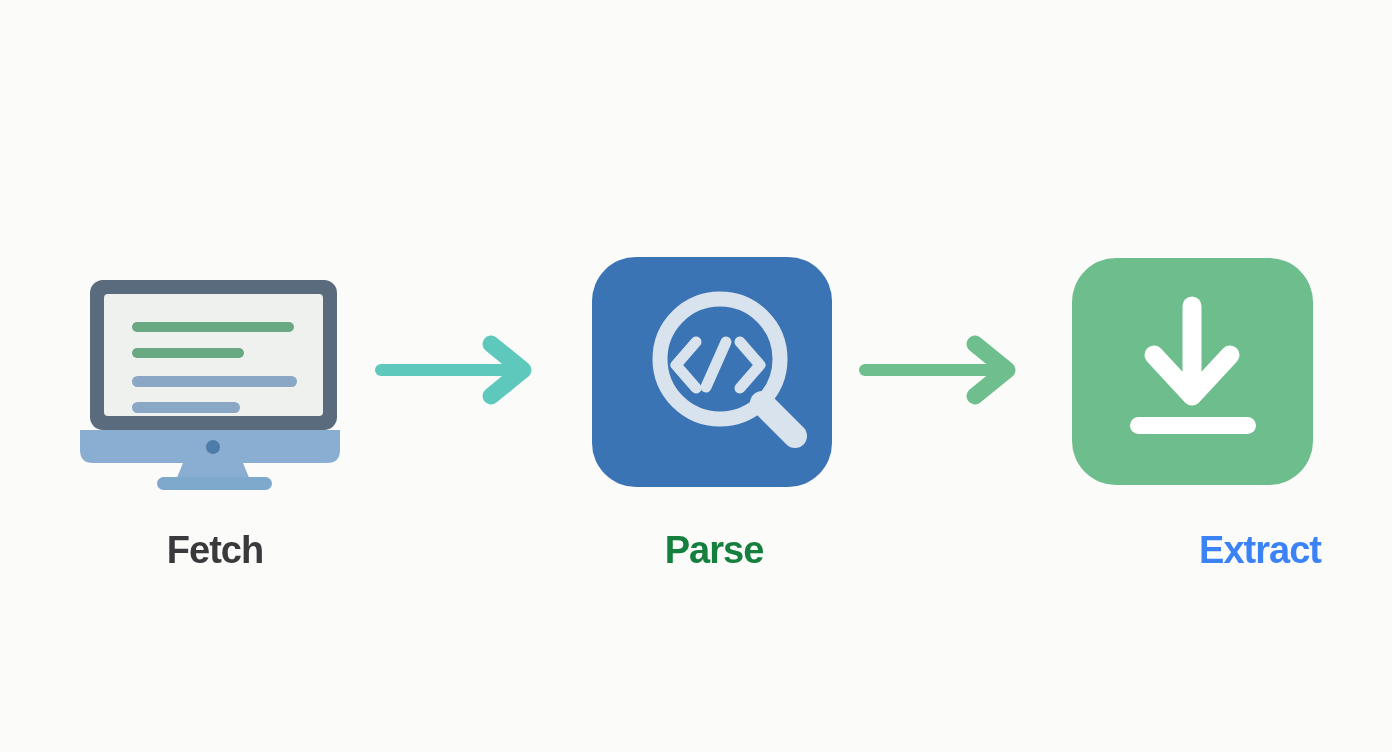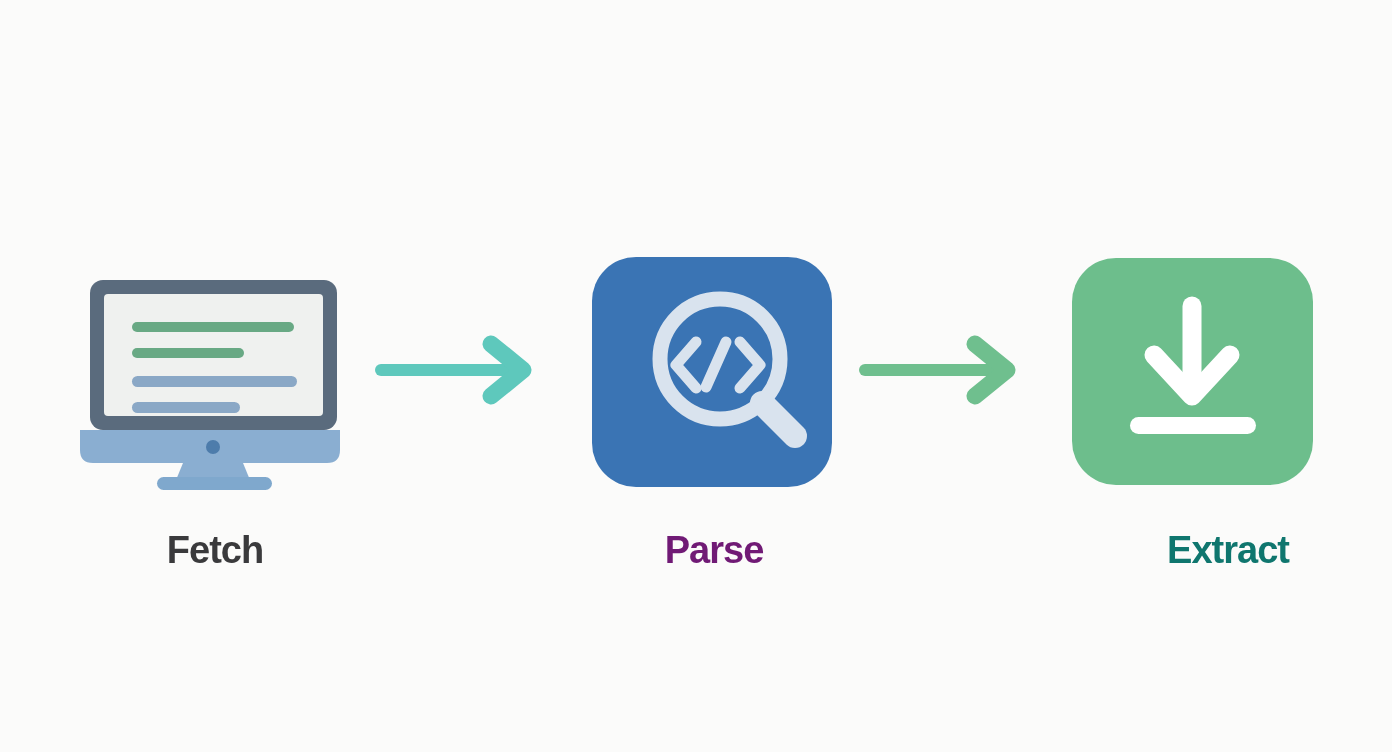--- a/index.html
+++ b/index.html
@@ -59,34 +59,34 @@
         <circle cx="128" cy="102" r="60" stroke-width="15"></circle>
         <line x1="170" y1="146" x2="203" y2="179" stroke-width="24"></line>
         <g stroke-width="11">
           <polyline points="104,85 84,108 104,131"></polyline>
           <line x1="114" y1="130" x2="134" y2="85"></line>
           <polyline points="148,85 168,108 148,131"></polyline>
         </g>
       </g>
     </svg>
   </div>
-  <div class="step-label" style="left: 714px; color: #701a75;">Parse</div>
+  <div class="step-label" style="left: 714px; color: #15803d;">Parse</div>
 
   <svg class="abs" style="left:858px; top:335px;" width="175" height="70" viewBox="0 0 175 70">
     <g fill="none" stroke-linecap="round" stroke-linejoin="round" style="stroke: rgb(111, 191, 142);">
       <line x1="7" y1="35" x2="143" y2="35" stroke-width="12"></line>
       <polyline points="117,9 149,35 117,61" stroke-width="17"></polyline>
     </g>
   </svg>
 
   <div class="abs" style="left:1072px; top:258px;">
     <svg width="241" height="227" viewBox="0 0 241 227">
       <rect width="241" height="227" rx="44" style="fill: rgb(109, 190, 140);"></rect>
       <g fill="none" stroke-linecap="round" stroke-linejoin="round" style="stroke: rgb(255, 255, 255);">
         <line x1="120" y1="48" x2="120" y2="126" stroke-width="19"></line>
         <polyline points="82,97 120,138 158,97" stroke-width="19"></polyline>
       </g>
       <rect x="58" y="159" width="126" height="17" rx="8.5" style="fill: rgb(255, 255, 255);"></rect>
     </svg>
   </div>
-  <div class="step-label" style="left: 1228px; color: #0f766e;">Extract</div>
+  <div class="step-label" style="left: 1260px; color: #3b82f6;">Extract</div>
 
 </div>
 
 </body></html>

